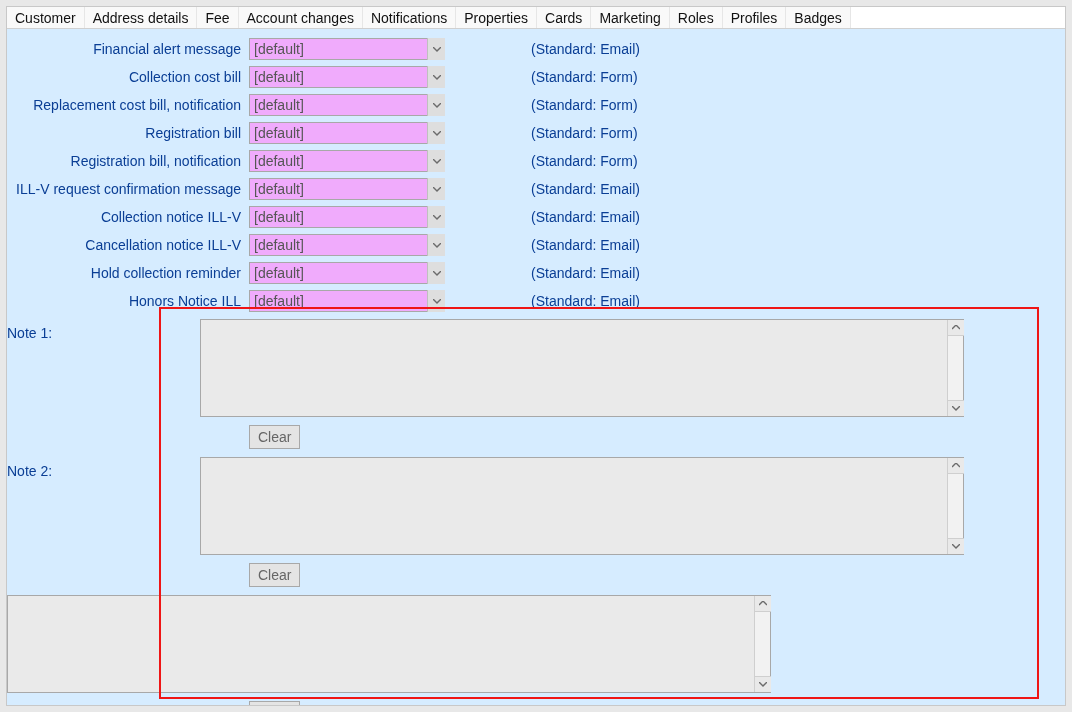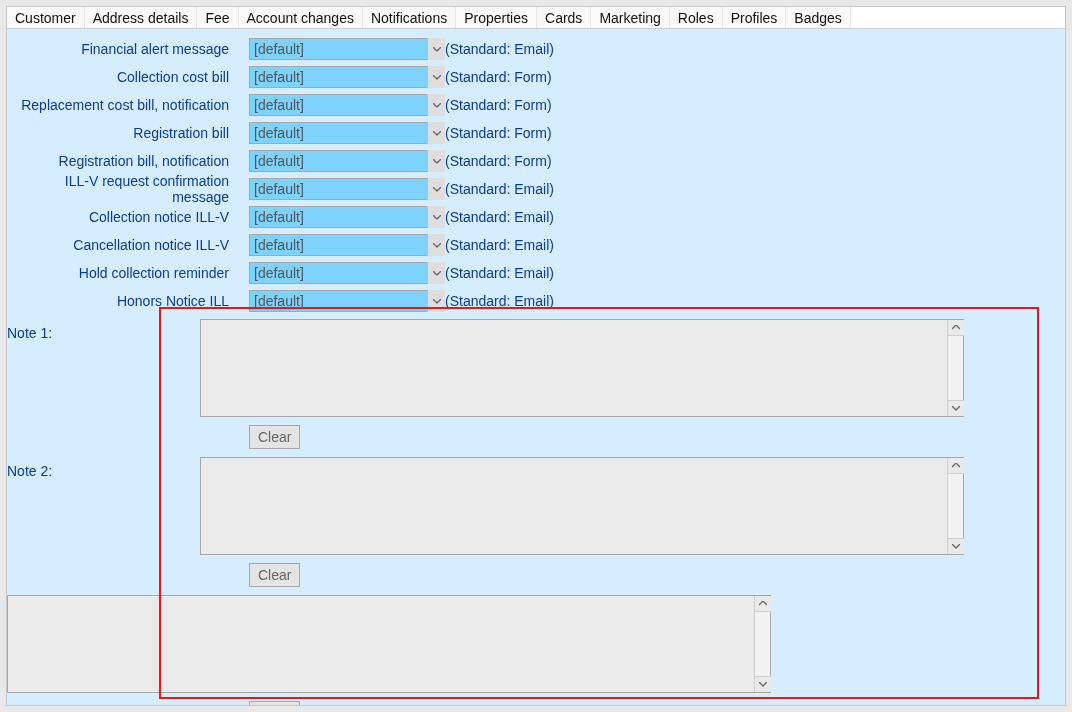--- a/index.html
+++ b/index.html
@@ -53,49 +53,50 @@
     .row {
       display: flex;
       align-items: center;
       height: 28px;
     }
     .row-label {
       width: 242px;
       text-align: right;
       color: #0a3e95;
       font-size: 14px;
-      padding-right: 20px;
+      padding-right: 8px;
     }
     .select-wrap {
       position: relative;
       width: 196px;
       height: 22px;
     }
     .select-box {
       width: 100%;
       height: 100%;
-      background: #7dd3fc;
+      background: #f0abfc;
       border: 1px solid #a8a8a8;
       display: flex;
       align-items: center;
       padding-left: 4px;
       color: #555;
       font-size: 14px;
       cursor: pointer;
     }
     .select-arrow {
       position: absolute;
       right: 0; top: 0;
       width: 18px; height: 100%;
       background: #dedede;
       border-left: 1px solid #bfbfbf;
       display: flex; align-items: center; justify-content: center;
     }
     .select-arrow svg { width: 8px; height: 5px; }
     .std {
+      margin-left: 86px;
       color: #0a3e95;
       font-size: 14px;
     }
     
     .hl {
       position: absolute;
       left: 152px;
       top: 278px;
       width: 880px;
       height: 392px;

